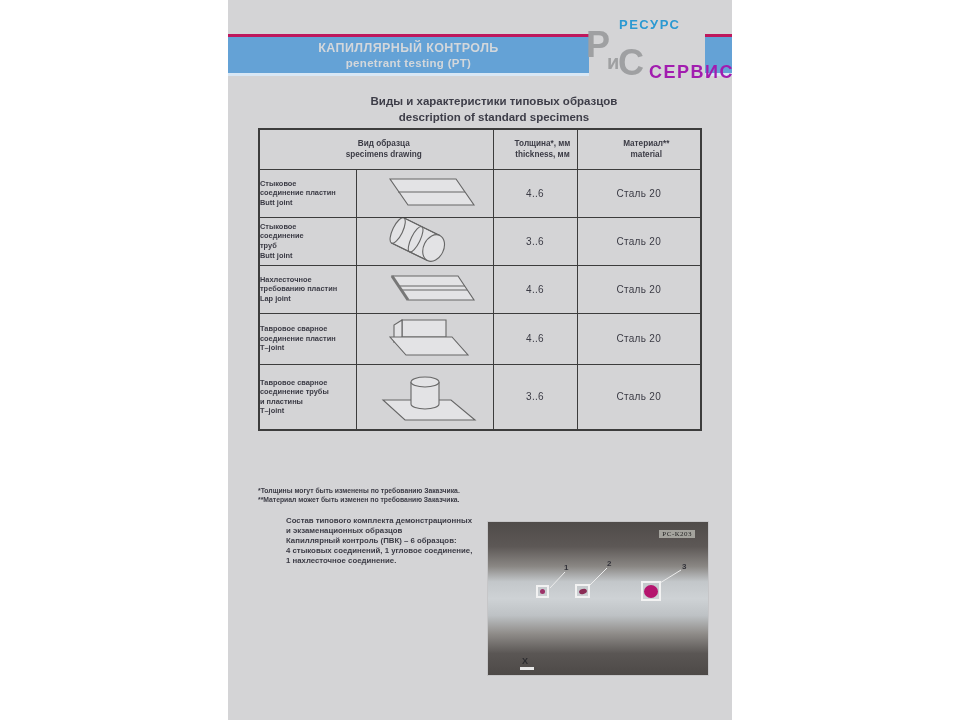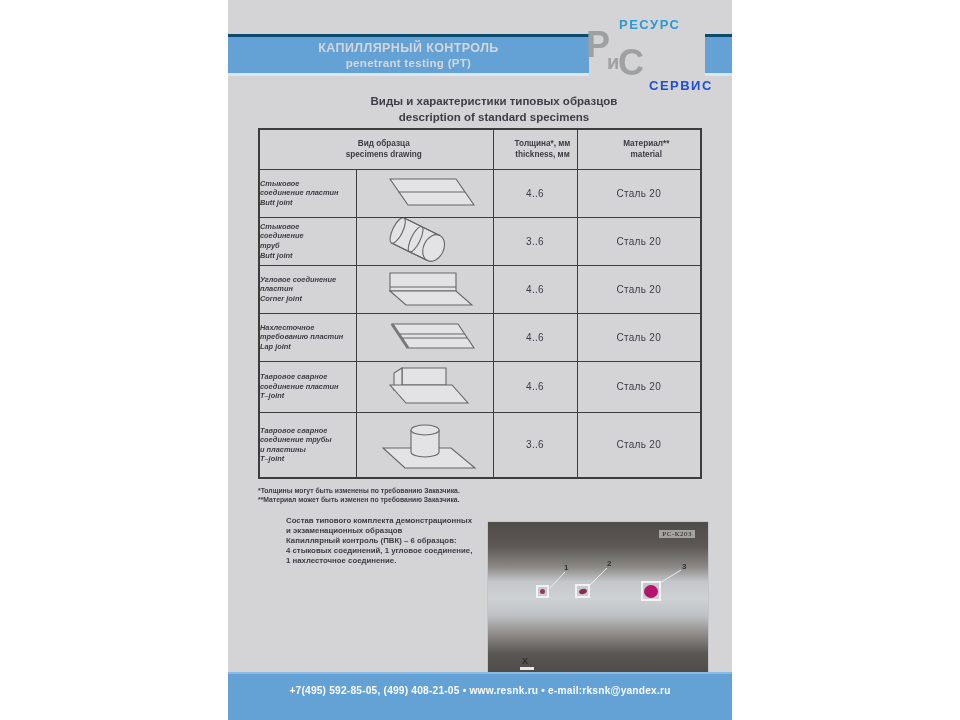--- a/index.html
+++ b/index.html
@@ -2,43 +2,43 @@
 <html><head>
 <meta charset="utf-8">
 <style>
   html,body{margin:0;padding:0;background:#ffffff;}
   *{box-sizing:border-box;font-family:"Liberation Sans",sans-serif;}
   .stage{position:relative;width:960px;height:720px;background:#ffffff;overflow:hidden;}
   .page{position:absolute;left:228px;top:0;width:504px;height:720px;background:#d4d4d6;}
 
   
   .band{position:absolute;top:34px;height:42px;background:#64a2d6;
-        border-top:3px solid #0c4a6e;border-bottom:3px solid #d8e7f5;}
+        border-top:3px solid #be185d;border-bottom:3px solid #d8e7f5;}
   .band-left{left:0;width:361px;text-align:center;padding-top:4px;}
   .band-right{left:477px;width:27px;}
   .band-title-ru{font-size:12.5px;font-weight:bold;color:#d3d7db;letter-spacing:.4px;line-height:15px;}
   .band-title-en{font-size:11.5px;font-weight:bold;color:#d3d7db;letter-spacing:.3px;line-height:14px;}
 
   
   .logo span{position:absolute;font-weight:bold;}
   .logo-p{left:358px;top:24px;font-size:36px;color:#9fa0a2;}
   .logo-i{left:379px;top:51px;font-size:20px;color:#9fa0a2;}
   .logo-s{left:390px;top:42px;font-size:36px;color:#9fa0a2;}
   .logo-w1{left:391px;top:17px;font-size:13px;color:#2b99d2;letter-spacing:1.5px;}
-  .logo-w2{left:421px;top:62px;font-size:13px;color:#1d4ed8;letter-spacing:1.5px;margin-top:16px;}
+  .logo-w2{left:421px;top:62px;font-size:18px;color:#a21caf;letter-spacing:1.5px;}
 
   .doc-title{position:absolute;left:0;top:93px;width:100%;text-align:center;
              font-size:11.5px;font-weight:bold;color:#3d3d48;line-height:16px;white-space:pre-line;padding-left:28px;}
 
   
   table.spec{position:absolute;left:30px;top:128px;width:442px;border-collapse:collapse;
              table-layout:fixed;border:2px solid #3c3c3c;}
   table.spec th,table.spec td{border:1.5px solid #3c3c3c;color:#3b3b45;vertical-align:middle;padding:0;}
   table.spec th{font-size:8.2px;font-weight:bold;white-space:pre-line;line-height:11px;height:40px;text-align:center;padding-left:15px;}
-  td.lbl{font-size:7.4px;font-weight:bold;white-space:pre-line;line-height:9.6px;padding-left:6px;text-align:left;font-style:italic;}
+  td.lbl{font-size:7.4px;font-weight:bold;white-space:pre-line;line-height:9.6px;padding-left:6px;text-align:left;}
   td.drw{text-align:center;}
   td.val{font-size:10px;font-weight:normal;text-align:center;letter-spacing:.3px;}
   td.drw svg{display:block;margin:0 auto;}
 
   .footnotes{position:absolute;left:30px;top:486px;font-size:6.8px;font-weight:bold;
              color:#3b3b45;line-height:9px;white-space:pre-line;}
   .composition{position:absolute;left:30px;top:516px;font-size:7.8px;font-weight:bold;
              color:#3b3b45;line-height:10px;white-space:pre-line;margin-left:28px;}
 
   
@@ -134,34 +134,20 @@
               <g transform="rotate(26 60 23)">
                 <path class="sketch" d="M38 8 H78 V36 H38 Z" stroke="none"></path>
                 <ellipse class="sketch" cx="38" cy="22" rx="5" ry="14"></ellipse>
                 <path class="sketch-line" d="M38 8 H78 M38 36 H78"></path>
                 <ellipse class="sketch-line" cx="58" cy="22" rx="4.5" ry="14"></ellipse>
                 <ellipse class="sketch" cx="78" cy="22" rx="10" ry="14"></ellipse>
               </g>
             </svg>
           </td>
           <td class="val">3..6</td>
-          <td class="val">Сталь 20</td>
-        </tr>
-        <tr style="height:48px">
-          <td class="lbl">Угловое соединение
-пластин
-Corner joint</td>
-          <td class="drw">
-            <svg width="135" height="46">
-              <path class="sketch" d="M33 7 H99 V25 H33 Z"></path>
-              <line class="sketch-line" x1="33" y1="21" x2="99" y2="21"></line>
-              <path class="sketch" d="M33 25 L99 25 L115 39 L49 39 Z"></path>
-            </svg>
-          </td>
-          <td class="val">4..6</td>
           <td class="val">Сталь 20</td>
         </tr>
         <tr style="height:48px">
           <td class="lbl">Нахлесточное
 требованию пластин
 Lap joint</td>
           <td class="drw">
             <svg width="135" height="46">
               <path class="sketch" d="M35 10 L101 10 L117 34 L51 34 Z"></path>
               <line class="sketch-line" x1="41" y1="20" x2="108" y2="20"></line>
@@ -228,18 +214,15 @@
         </div>
       <div class="ind ind3">
           <span class="dot3"></span>
         </div>
       <span class="mark mark1">1</span>
       <span class="mark mark2">2</span>
       <span class="mark mark3">3</span>
       <span class="axis-x">X</span>
     </div>
 
-    <div class="footer-band">
-      <div class="footer-text">+7(495) 592-85-05, (499) 408-21-05 • www.resnk.ru • e-mail:rksnk@yandex.ru</div>
-    </div>
 
   </div>
 </div>
 
 </body></html>

